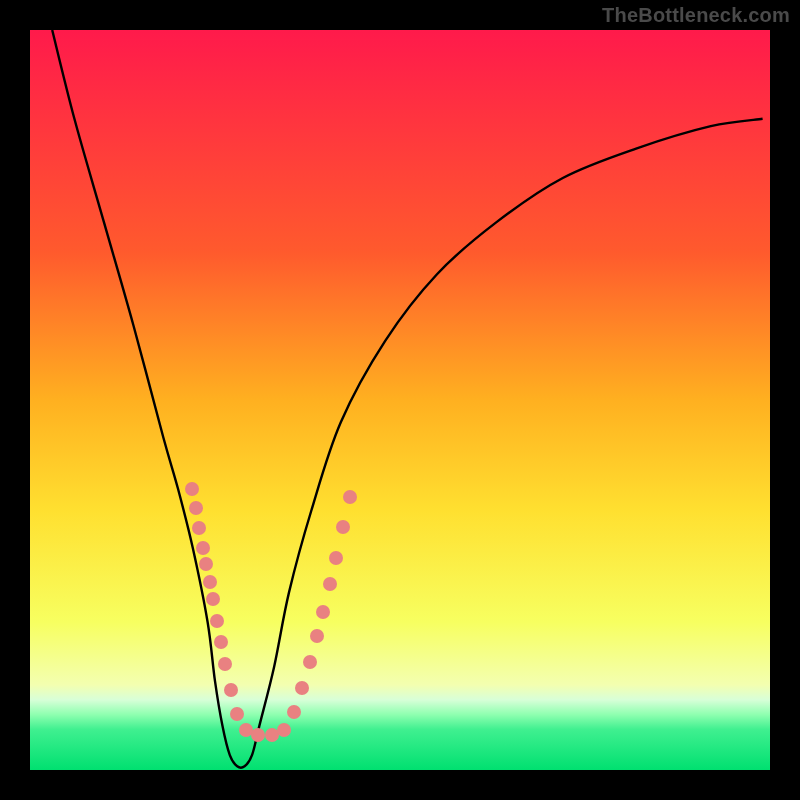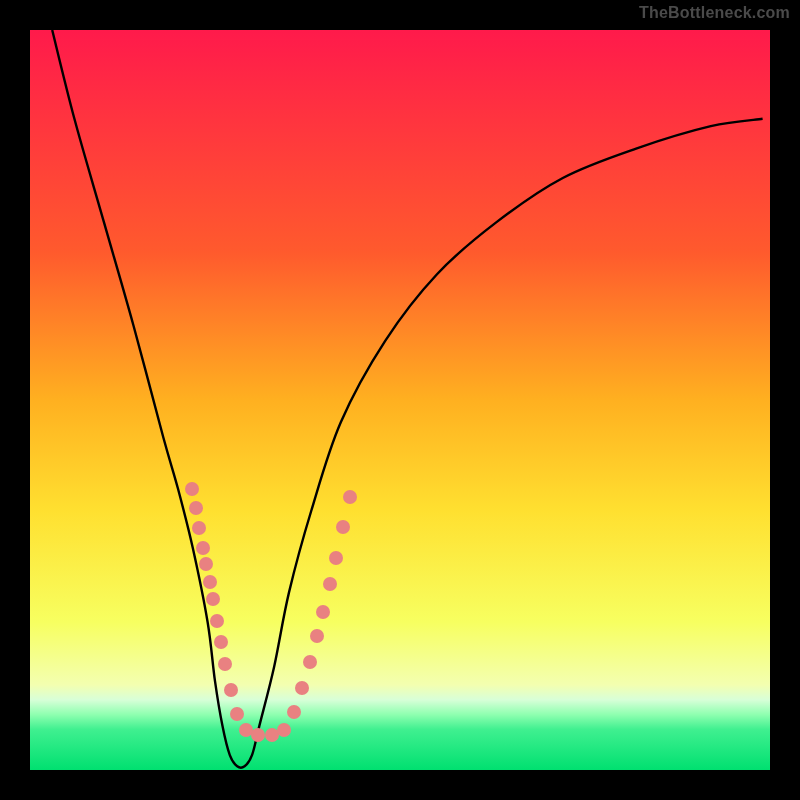--- a/index.html
+++ b/index.html
@@ -15,21 +15,21 @@
     position: relative;
     width: 800px;
     height: 800px;
     background: #000;
   }
   .watermark {
     position: absolute;
     top: 4px;
     right: 10px;
     color: #4a4a4a;
-    font-size: 16px;
+    font-size: 20px;
     font-weight: 600;
     letter-spacing: 0.2px;
     user-select: none;
   }
   svg {
     display: block;
   }
 </style>
 </head>
 <body>

